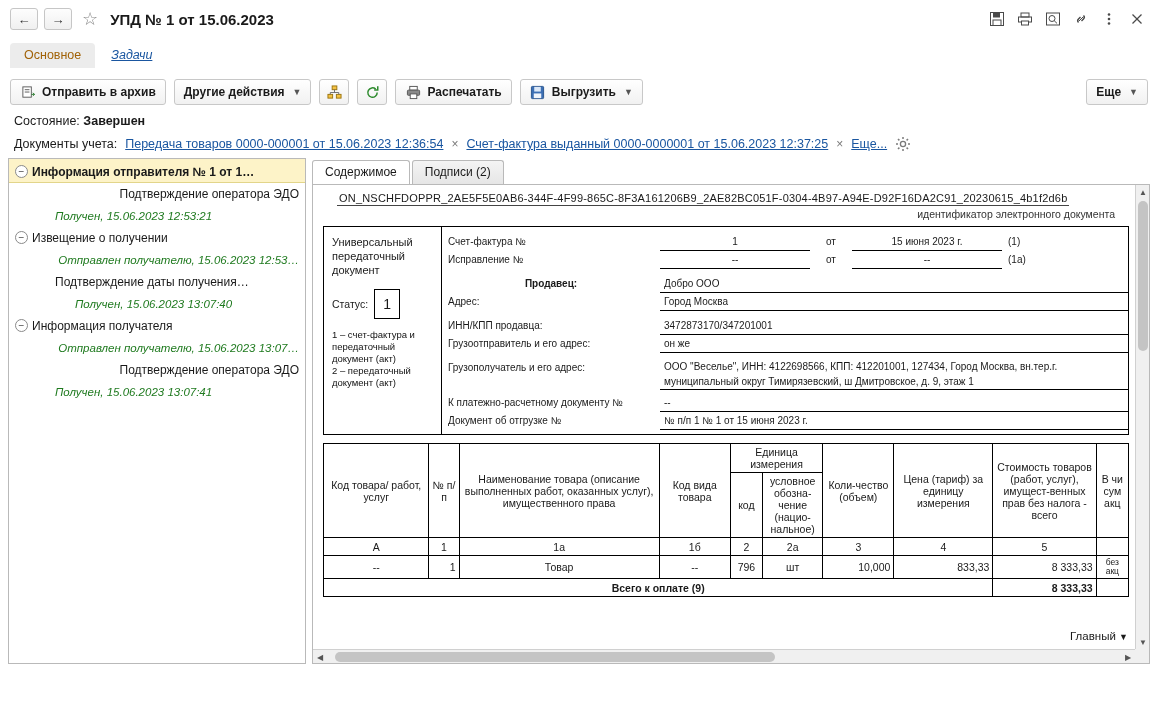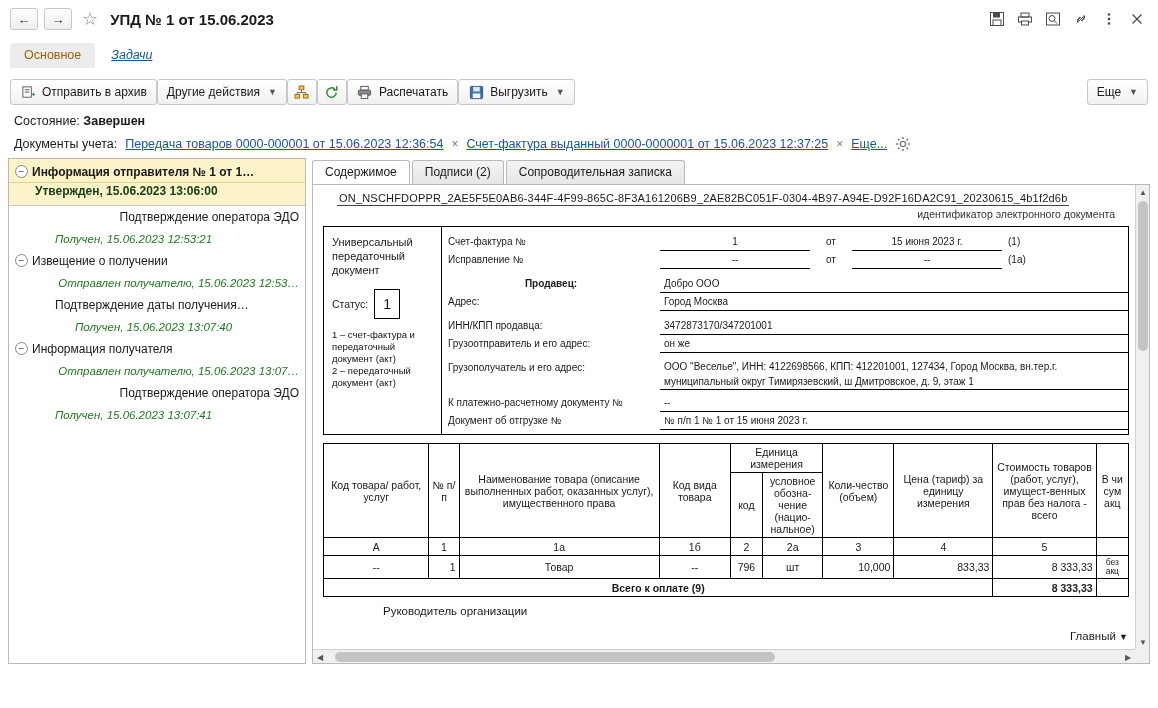--- a/index.html
+++ b/index.html
@@ -34,22 +34,22 @@
   
   .toptabs { height: 30px; display: flex; align-items: flex-end; padding-left: 10px; gap: 2px; }
   .toptab {
     padding: 5px 14px 6px 14px; font-size: 12.5px; border-radius: 4px 4px 0 0; cursor: pointer;
   }
   .toptab.active { background: #ececec; color: #a16207; }
   .toptab.link { color: #1a56a0; text-decoration: underline; font-style: italic; }
 
   
   .cmdbar {
-    height: 40px; display: flex; align-items: center; 
-    padding: 0 10px; margin-top: 4px;
+    height: 40px; display: flex; align-items: center; gap: 8px;
+    padding: 0 10px; margin-top: 4px; font-weight: bold;
   }
   .btn {
     height: 26px; border: 1px solid #c8c8c8; border-radius: 3px;
     background: linear-gradient(#ffffff,#f1f1f1);
     display: flex; align-items: center; gap: 6px; padding: 0 9px;
     font-size: 12px; color: #1a1a1a; cursor: pointer; white-space: nowrap;
   }
   .btn .caret { font-size: 9px; color: #555; margin-left: 2px; }
   .btn.square { padding: 0 6px; }
   .spacer { flex: 1; }
@@ -322,23 +322,20 @@
   </div>
 
   <div class="main">
 
     <div class="leftpanel">
       <div class="tree">
         <div class="tree-row header">
           <span class="toggler">−</span>
           <span class="tree-label">Информация отправителя № 1 от 1…</span>
         </div>
-        <div class="tree-row header2">
-          <span class="bold-dark">Утвержден, 15.06.2023 13:06:00</span>
-        </div>
 
         <div class="tree-row indent1">
           <span>Подтверждение оператора ЭДО</span>
         </div>
         <div class="tree-row indent2">
           <span class="tree-status">Получен, 15.06.2023 12:53:21</span>
         </div>
 
         <div class="tree-row">
           <span class="toggler">−</span>
@@ -369,21 +366,20 @@
         <div class="tree-row indent2">
           <span class="tree-status">Получен, 15.06.2023 13:07:41</span>
         </div>
       </div>
     </div>
 
     <div class="rightpanel">
       <div class="subtabs">
         <div class="subtab active">Содержимое</div>
         <div class="subtab">Подписи (2)</div>
-        <div class="subtab">Сопроводительная записка</div>
       </div>
 
       <div class="docview">
         <div class="docscroll">
 
           <div class="idline">ON_NSCHFDOPPR_2AE5F5E0AB6-344F-4F99-865C-8F3A161206B9_2AE82BC051F-0304-4B97-A94E-D92F16DA2C91_20230615_4b1f2d6b</div>
           <div class="idcaption">идентификатор электронного документа</div>
 
           <div class="formblock">
             <div class="leftcol">
@@ -496,21 +492,20 @@
               <td style="font-size:8.5px;line-height:9px;">без акц</td>
             </tr>
             <tr>
               <td colspan="8" class="lft" style="font-weight:bold;">Всего к оплате (9)</td>
               <td style="text-align:right;font-weight:bold;">8 333,33</td>
               <td></td>
             </tr>
           </tbody>
             </table>
 
-          <div class="footline">Руководитель организации</div>
         </div>
 
         <div class="vscroll">
           <div class="vbtn" style="top:0;">▲</div>
           <div class="vthumb" style="top:16px;"></div>
           <div class="vbtn" style="bottom:0;">▼</div>
         </div>
         <div class="hscroll">
           <div class="hbtn" style="left:0;">◀</div>
           <div class="hthumb"></div>

